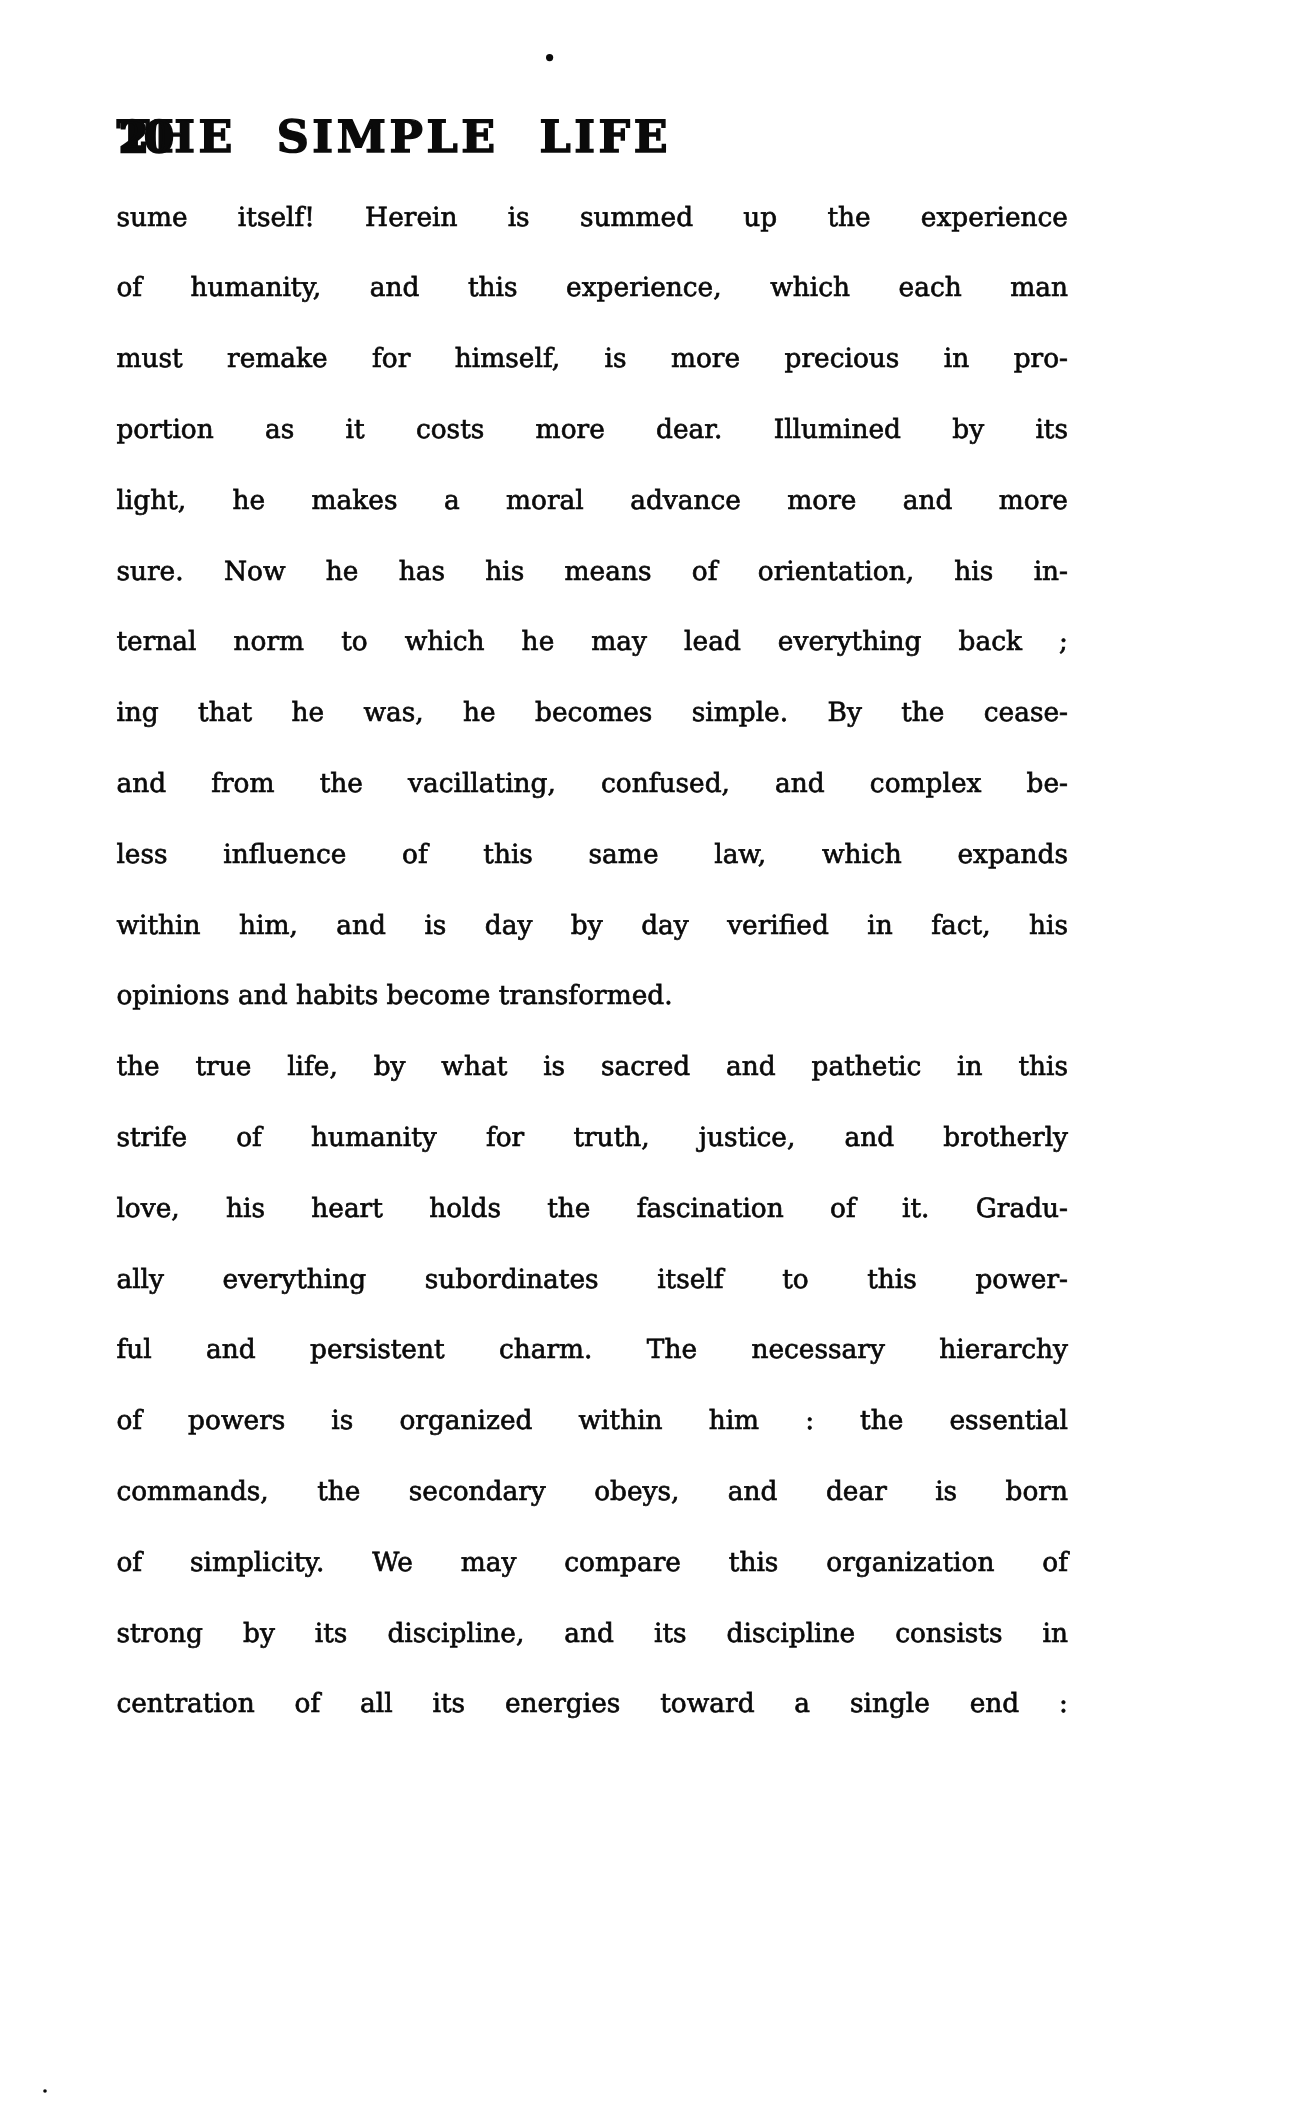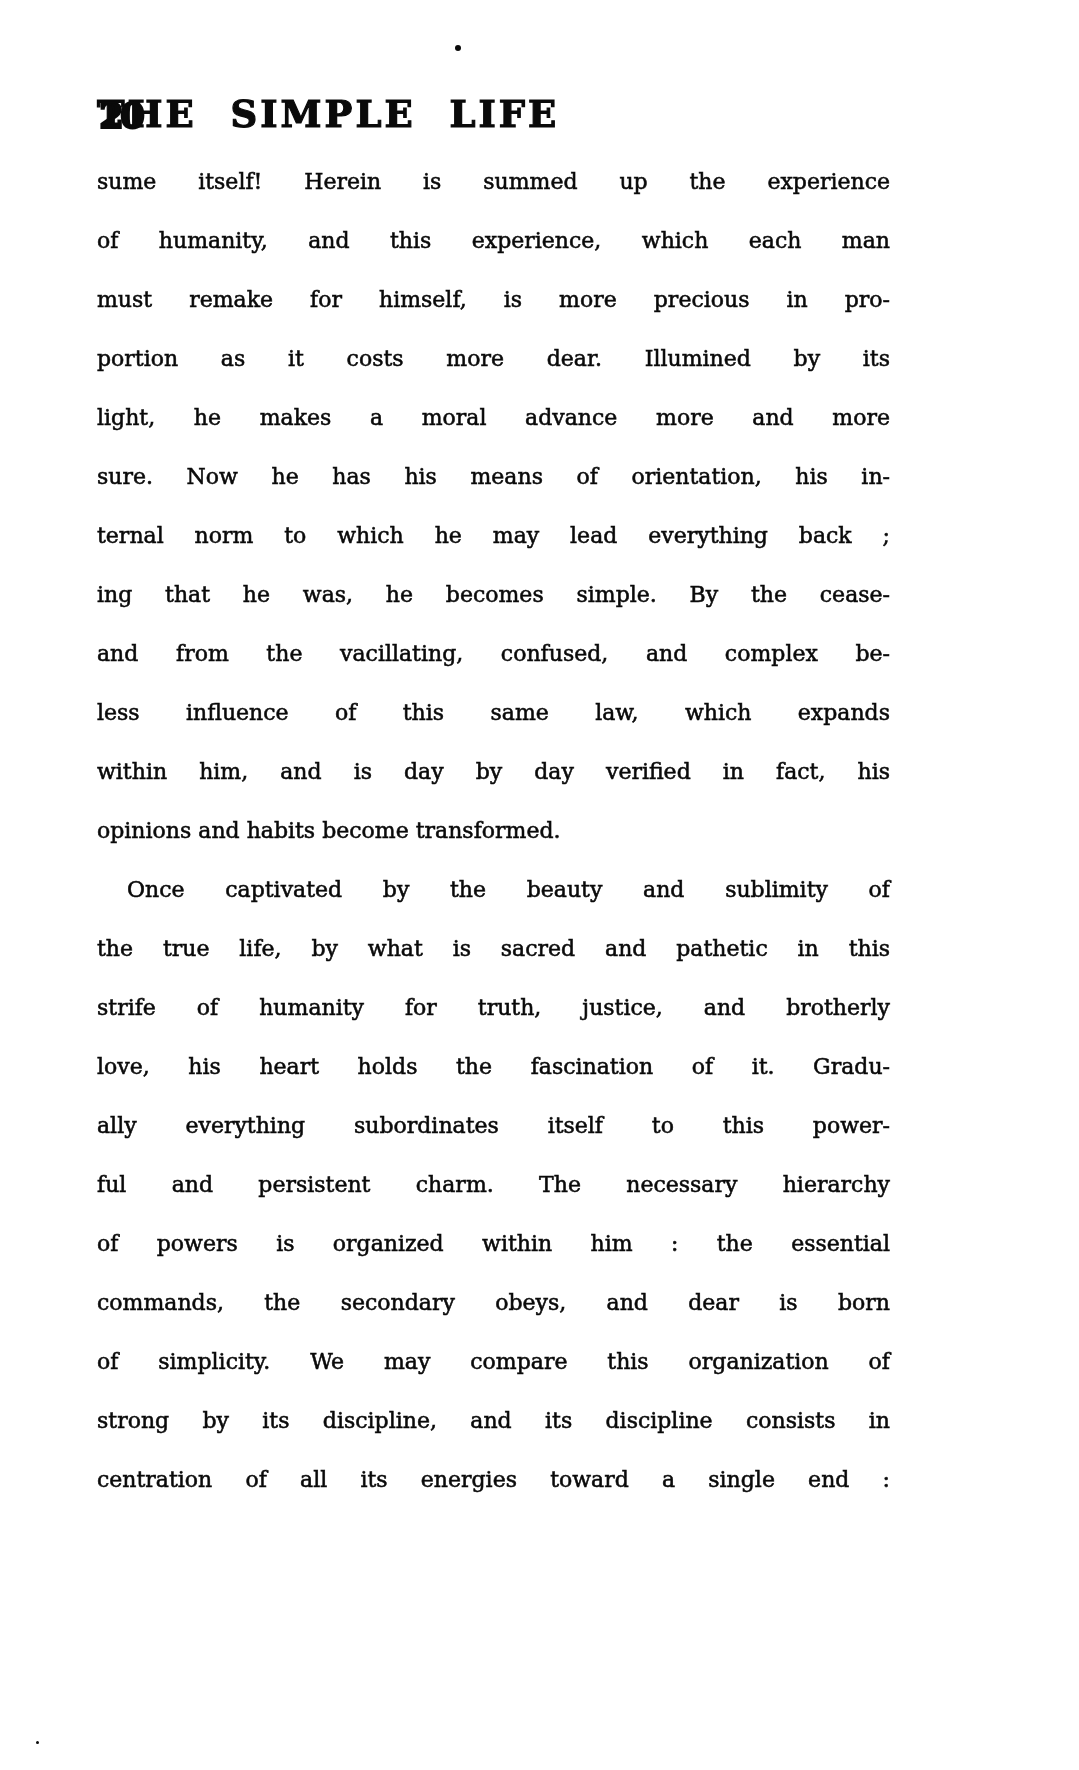--- a/index.html
+++ b/index.html
@@ -83,21 +83,20 @@
     <div class="line">must remake for himself, is more precious in pro-</div>
     <div class="line">portion as it costs more dear. Illumined by its</div>
     <div class="line">light, he makes a moral advance more and more</div>
     <div class="line">sure. Now he has his means of orientation, his in-</div>
     <div class="line">ternal norm to which he may lead everything back ;</div>
     <div class="line">ing that he was, he becomes simple. By the cease-</div>
     <div class="line">and from the vacillating, confused, and complex be-</div>
     <div class="line">less influence of this same law, which expands</div>
     <div class="line">within him, and is day by day verified in fact, his</div>
     <div class="line para-end">opinions and habits become transformed.</div>
-    <div class="line para-start">Once captivated by the beauty and sublimity of</div>
     <div class="line">the true life, by what is sacred and pathetic in this</div>
     <div class="line">strife of humanity for truth, justice, and brotherly</div>
     <div class="line">love, his heart holds the fascination of it. Gradu-</div>
     <div class="line">ally everything subordinates itself to this power-</div>
     <div class="line">ful and persistent charm. The necessary hierarchy</div>
     <div class="line">of powers is organized within him : the essential</div>
     <div class="line">commands, the secondary obeys, and dear is born</div>
     <div class="line">of simplicity. We may compare this organization of</div>
     <div class="line">strong by its discipline, and its discipline consists in</div>
     <div class="line">centration of all its energies toward a single end :</div>

